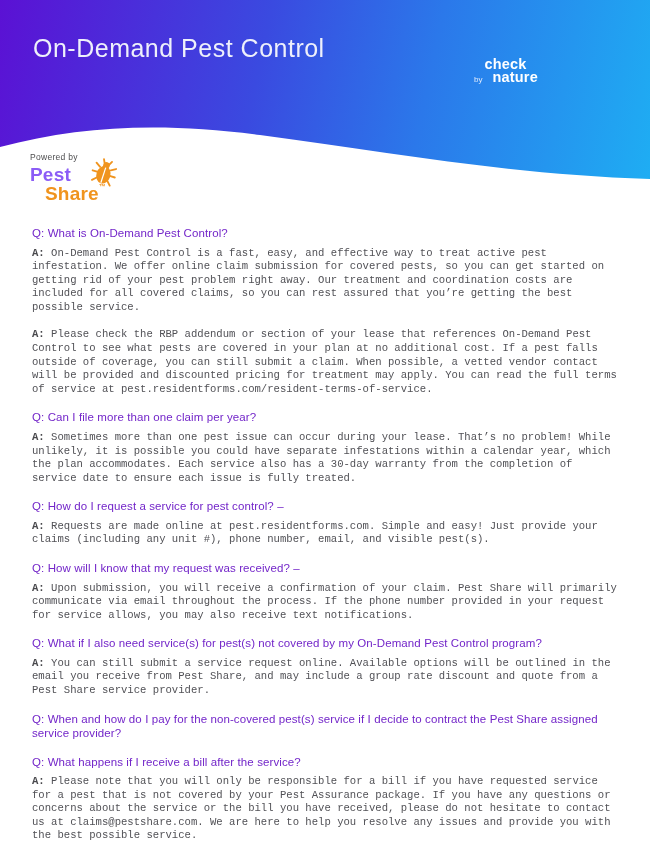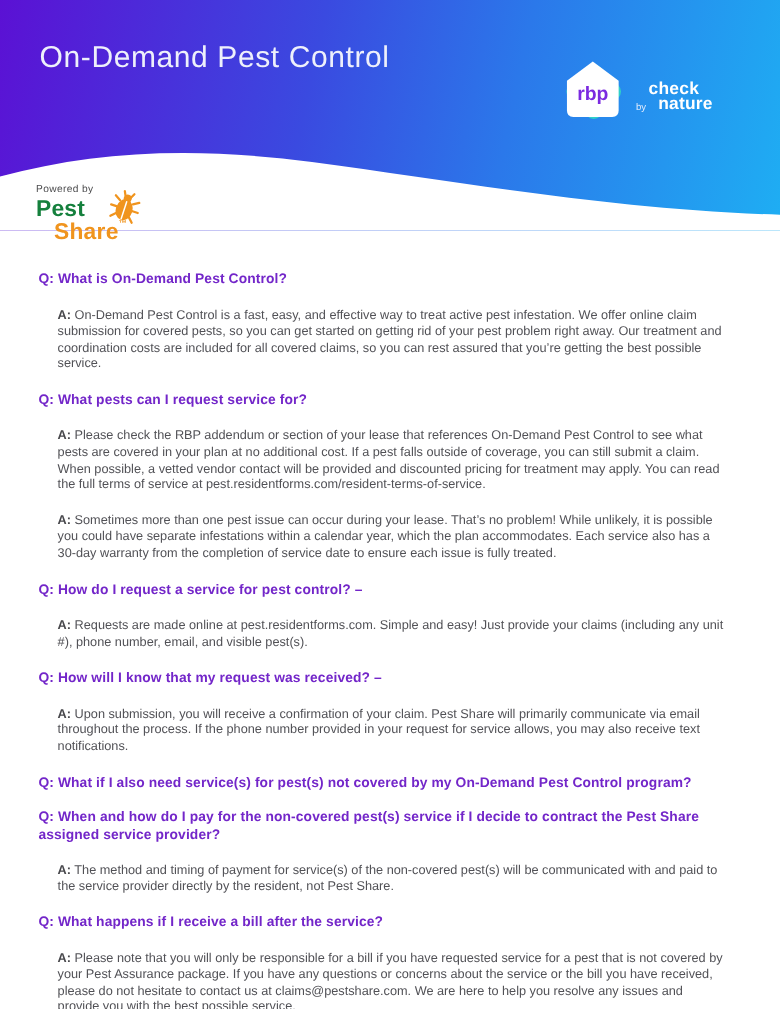--- a/index.html
+++ b/index.html
@@ -19,52 +19,45 @@
   .title-line2{font-size:25px;font-weight:700;letter-spacing:.5px;margin-top:8px;color:#ffffff;}
   .brand{position:absolute;top:48px;left:466px;display:flex;align-items:center;}
   .rbp-logo{width:56px;height:56px;position:relative;}
   .sn{display:flex;align-items:flex-end;margin-left:8px;margin-top:10px;}
   .sn .by{font-size:8px;color:#dfeafc;margin-top:3px;margin-right:2px;}
   .sn-lines{font-size:14.5px;font-weight:700;color:#ffffff;line-height:13px;letter-spacing:.2px;}
   .sn-lines .l2{padding-left:8px;}
   
   .powered{position:absolute;top:152px;left:30px;width:130px;height:66px;}
   .powered-label{font-size:8.5px;color:#4d4d4f;letter-spacing:.3px;}
-  .ps-w1{position:absolute;top:12px;left:0;font-size:19px;font-weight:700;color:#15803d;letter-spacing:.2px;text-align:center;}
+  .ps-w1{position:absolute;top:12px;left:0;font-size:19px;font-weight:700;color:#8b5cf6;letter-spacing:.2px;text-align:center;}
   .ps-w2{position:absolute;top:31px;left:15px;font-size:19px;font-weight:700;color:#f0941e;letter-spacing:.2px;}
   .ps-tm{font-size:7px;vertical-align:top;}
   .beetle{position:absolute;top:6px;left:60px;}
   
   .faq-list{position:absolute;top:226px;left:32px;width:588px;}
   .faq{margin:0 0 14px 0;}
   .faq h3{
-    margin:0 0 6px 0;font-size:11.5px;line-height:14.5px;font-weight:700;
+    margin:0 0 6px 0;font-size:11.5px;line-height:14.5px;font-weight:400;
     color:#7326c9;letter-spacing:.1px;
   }
-  .faq p{margin:16px;font-size:10.6px;line-height:13.6px;color:#515156;}
+  .faq p{margin:0;font-size:10.6px;line-height:13.6px;color:#515156;font-family:Liberation Mono, monospace;}
   .a-prefix{font-weight:700;color:#48484c;}
 </style>
 </head>
 <body>
 
 <div class="page">
 
   <div class="header">
     <div class="titles">
       <div class="title-line1">On-Demand Pest Control</div>
     </div>
 
     <div class="brand">
-      <div class="rbp-logo">
-        <svg width="56" height="56" viewBox="0 0 52 52">
-          <rect x="9" y="9" width="34" height="34" rx="7" fill="#2fd0c9" transform="rotate(45 26 27)"></rect>
-          <path d="M26 3 L46 18 L46 41 Q46 46 41 46 L11 46 Q6 46 6 41 L6 18 Z" fill="#ffffff"></path>
-          <text x="26" y="33" text-anchor="middle" font-family="Liberation Sans, sans-serif" font-size="15" font-weight="bold" fill="#7b2ae0">rbp</text>
-        </svg>
-      </div>
       <div class="sn">
         <span class="by">by</span>
         <div class="sn-lines">
           <div class="l1">check</div>
           <div class="l2">nature</div>
         </div>
       </div>
     </div>
 
     <svg class="wave" width="650" height="78" viewBox="0 0 650 78" preserveAspectRatio="none">
@@ -96,45 +89,45 @@
   </div>
 
   <div class="faq-list">
 
     <div class="faq">
       <h3>Q: What is On-Demand Pest Control?</h3>
       <p><span class="a-prefix">A:</span> <span>On-Demand Pest Control is a fast, easy, and effective way to treat active pest infestation. We offer online claim submission for covered pests, so you can get started on getting rid of your pest problem right away. Our treatment and coordination costs are included for all covered claims, so you can rest assured that you’re getting the best possible service.</span></p>
     </div>
 
     <div class="faq">
-      <h3>Q: What pests can I request service for?</h3>
       <p><span class="a-prefix">A:</span> <span>Please check the RBP addendum or section of your lease that references On-Demand Pest Control to see what pests are covered in your plan at no additional cost. If a pest falls outside of coverage, you can still submit a claim. When possible, a vetted vendor contact will be provided and discounted pricing for treatment may apply. You can read the full terms of service at pest.residentforms.com/resident-terms-of-service.</span></p>
     </div>
 
     <div class="faq">
+      <h3>Q: Can I file more than one claim per year?</h3>
       <p><span class="a-prefix">A:</span> <span>Sometimes more than one pest issue can occur during your lease. That’s no problem! While unlikely, it is possible you could have separate infestations within a calendar year, which the plan accommodates. Each service also has a 30-day warranty from the completion of service date to ensure each issue is fully treated.</span></p>
     </div>
 
     <div class="faq">
       <h3>Q: How do I request a service for pest control? –</h3>
       <p><span class="a-prefix">A:</span> <span>Requests are made online at pest.residentforms.com. Simple and easy! Just provide your claims (including any unit #), phone number, email, and visible pest(s).</span></p>
     </div>
 
     <div class="faq">
       <h3>Q: How will I know that my request was received? –</h3>
       <p><span class="a-prefix">A:</span> <span>Upon submission, you will receive a confirmation of your claim. Pest Share will primarily communicate via email throughout the process. If the phone number provided in your request for service allows, you may also receive text notifications.</span></p>
     </div>
 
     <div class="faq">
       <h3>Q: What if I also need service(s) for pest(s) not covered by my On-Demand Pest Control program?</h3>
+      <p><span class="a-prefix">A:</span> <span>You can still submit a service request online. Available options will be outlined in the email you receive from Pest Share, and may include a group rate discount and quote from a Pest Share service provider.</span></p>
     </div>
 
     <div class="faq">
       <h3>Q: When and how do I pay for the non-covered pest(s) service if I decide to contract the Pest Share assigned service provider?</h3>
-      <p><span class="a-prefix">A:</span> <span>The method and timing of payment for service(s) of the non-covered pest(s) will be communicated with and paid to the service provider directly by the resident, not Pest Share.</span></p>
     </div>
 
     <div class="faq">
       <h3>Q: What happens if I receive a bill after the service?</h3>
       <p><span class="a-prefix">A:</span> <span>Please note that you will only be responsible for a bill if you have requested service for a pest that is not covered by your Pest Assurance package. If you have any questions or concerns about the service or the bill you have received, please do not hesitate to contact us at claims@pestshare.com. We are here to help you resolve any issues and provide you with the best possible service.</span></p>
     </div>
 
   </div>
 </div>
 

